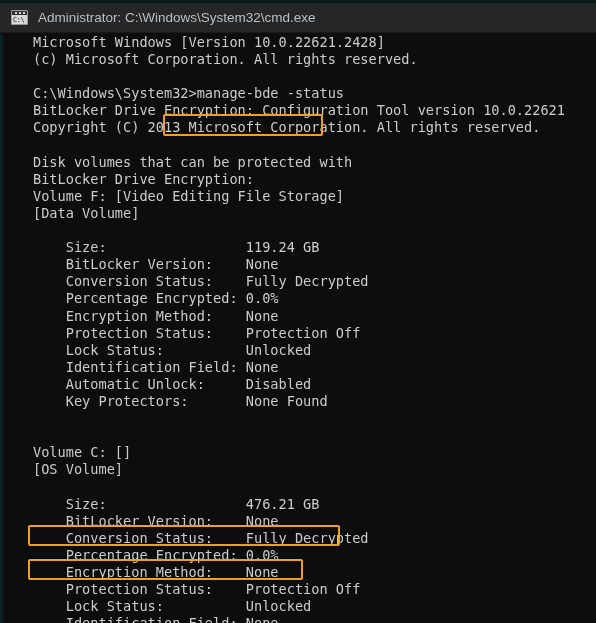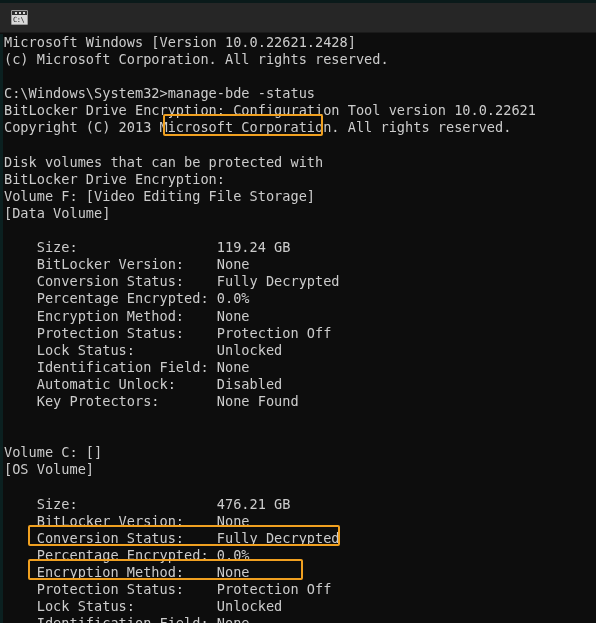--- a/index.html
+++ b/index.html
@@ -115,21 +115,21 @@
     position: absolute;
     top: 0;
     left: 4px;
     font-family: "DejaVu Sans Mono", monospace;
     font-size: 13.6px;
     line-height: 17.1px;
     color: #cccccc;
     white-space: pre;
     letter-spacing: 0px;
   }
-  .ln { height: 17.1px; }
+  .ln { height: 17.1px; padding-left: 29px; }
 
   
   .hl {
     position: absolute;
     border: 2px solid #f0a020;
     border-radius: 2px;
     box-sizing: border-box;
     pointer-events: none;
   }
   #hl-cmd      { left: 163px; top: 80px;  width: 160px; height: 22px; }
@@ -145,20 +145,21 @@
 
   <div id="titlebar">
     <div id="cmd-icon">
       <div class="bar">
           <i></i>
           <i></i>
           <i></i>
         </div>
       <div class="prompt">C:\</div>
     </div>
+    <div id="titlebar-text">Administrator: C:\Windows\System32\cmd.exe</div>
   </div>
 
   <div id="console">
     <div id="left-accent"></div>
     <div id="console-text"><div class="ln">Microsoft Windows [Version 10.0.22621.2428]</div><div class="ln">(c) Microsoft Corporation. All rights reserved.</div><div class="ln"></div><div class="ln">C:\Windows\System32&gt;manage-bde -status</div><div class="ln">BitLocker Drive Encryption: Configuration Tool version 10.0.22621</div><div class="ln">Copyright (C) 2013 Microsoft Corporation. All rights reserved.</div><div class="ln"></div><div class="ln">Disk volumes that can be protected with</div><div class="ln">BitLocker Drive Encryption:</div><div class="ln">Volume F: [Video Editing File Storage]</div><div class="ln">[Data Volume]</div><div class="ln"></div><div class="ln">    Size:                 119.24 GB</div><div class="ln">    BitLocker Version:    None</div><div class="ln">    Conversion Status:    Fully Decrypted</div><div class="ln">    Percentage Encrypted: 0.0%</div><div class="ln">    Encryption Method:    None</div><div class="ln">    Protection Status:    Protection Off</div><div class="ln">    Lock Status:          Unlocked</div><div class="ln">    Identification Field: None</div><div class="ln">    Automatic Unlock:     Disabled</div><div class="ln">    Key Protectors:       None Found</div><div class="ln"></div><div class="ln"></div><div class="ln">Volume C: []</div><div class="ln">[OS Volume]</div><div class="ln"></div><div class="ln">    Size:                 476.21 GB</div><div class="ln">    BitLocker Version:    None</div><div class="ln">    Conversion Status:    Fully Decrypted</div><div class="ln">    Percentage Encrypted: 0.0%</div><div class="ln">    Encryption Method:    None</div><div class="ln">    Protection Status:    Protection Off</div><div class="ln">    Lock Status:          Unlocked</div><div class="ln">    Identification Field: None</div></div>
 
     <div class="hl" id="hl-cmd"></div>
     <div class="hl" id="hl-conv"></div>
     <div class="hl" id="hl-encmeth"></div>
   </div>

